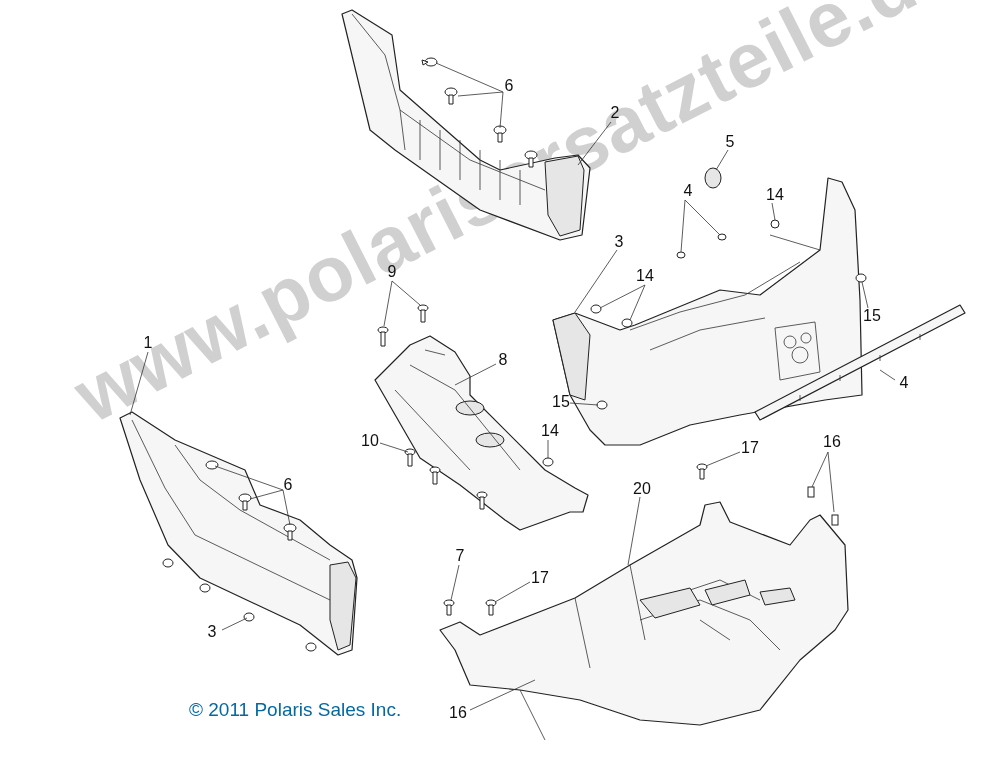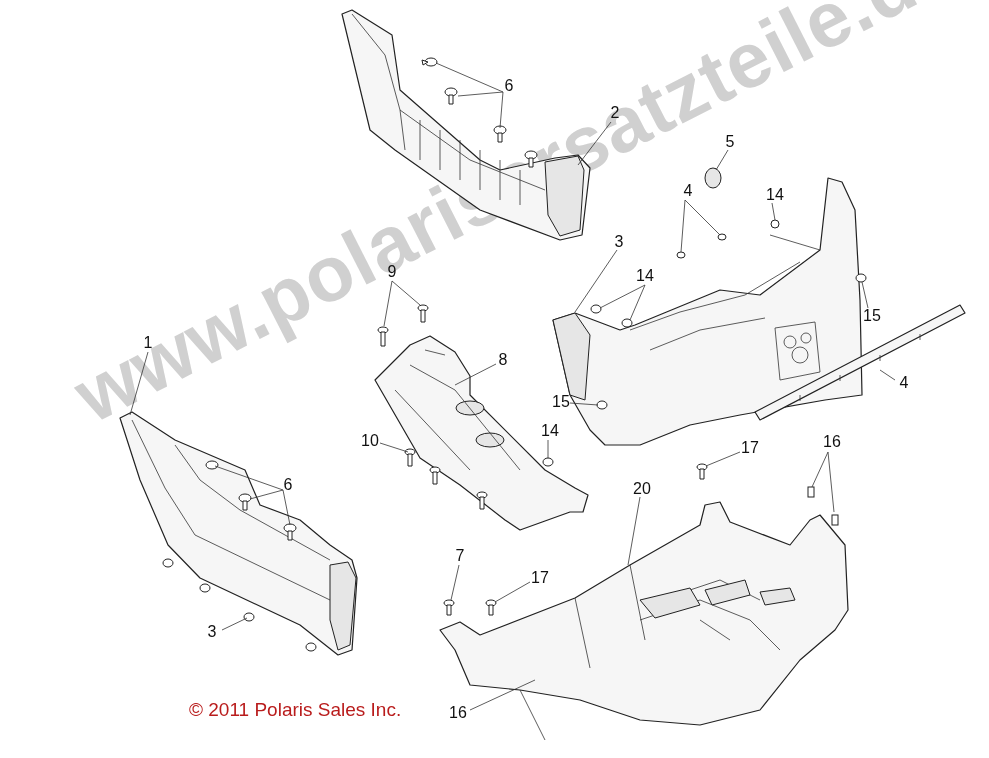--- a/index.html
+++ b/index.html
@@ -1,20 +1,20 @@
 <!DOCTYPE html>
 <html><head>
 <meta charset="utf-8">
 <style>
   html,body{margin:0;padding:0;background:#ffffff;}
   body{width:989px;height:758px;position:relative;overflow:hidden;font-family:"Liberation Sans",sans-serif;color:#1a1a1a;}
   #stage{position:absolute;left:0;top:0;width:989px;height:758px;}
   svg{position:absolute;left:0;top:0;}
   .callout{position:absolute;font-size:16px;line-height:16px;color:#111;white-space:nowrap;transform:translate(-50%,-50%);}
-  .copyright{position:absolute;left:189px;top:699px;font-size:19px;color:#b91c1c;text-align:right;}
+  .copyright{position:absolute;left:189px;top:699px;font-size:19px;color:#0369a1;text-align:right;}
   .watermark{position:absolute;left:60px;top:360px;font-size:78px;font-weight:bold;color:#c8c8c8;opacity:0.85;transform-origin:left top;transform:rotate(-27deg);white-space:nowrap;letter-spacing:1px;}
   .part{fill:#f6f6f6;stroke:#222;stroke-width:1.2;stroke-linejoin:round;}
   .part-dark{fill:#e6e6e6;stroke:#222;stroke-width:1;}
   .detail{fill:none;stroke:#333;stroke-width:0.8;}
   .leader{fill:none;stroke:#333;stroke-width:0.8;}
   .fast{fill:#fff;stroke:#222;stroke-width:1;}
 </style>
 </head>
 <body>
 

